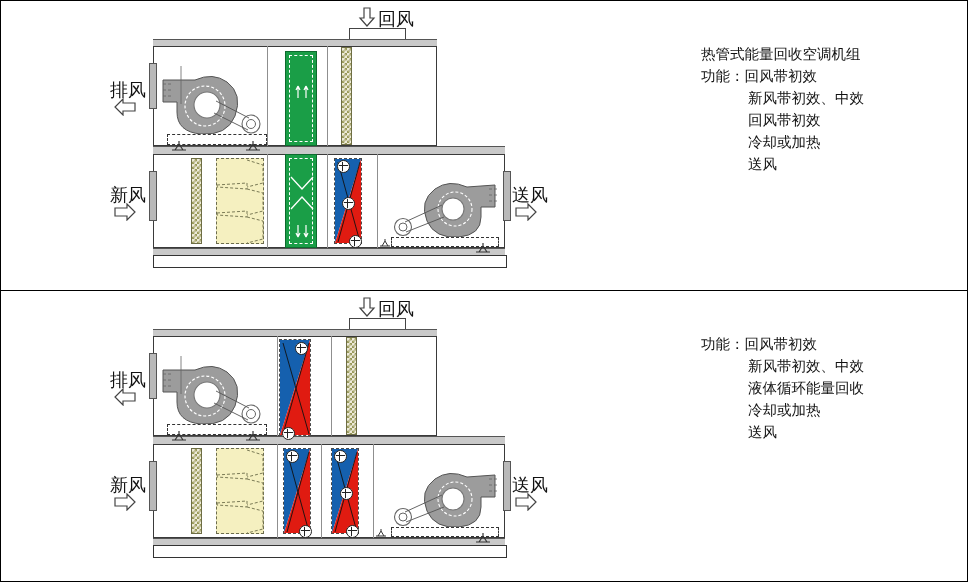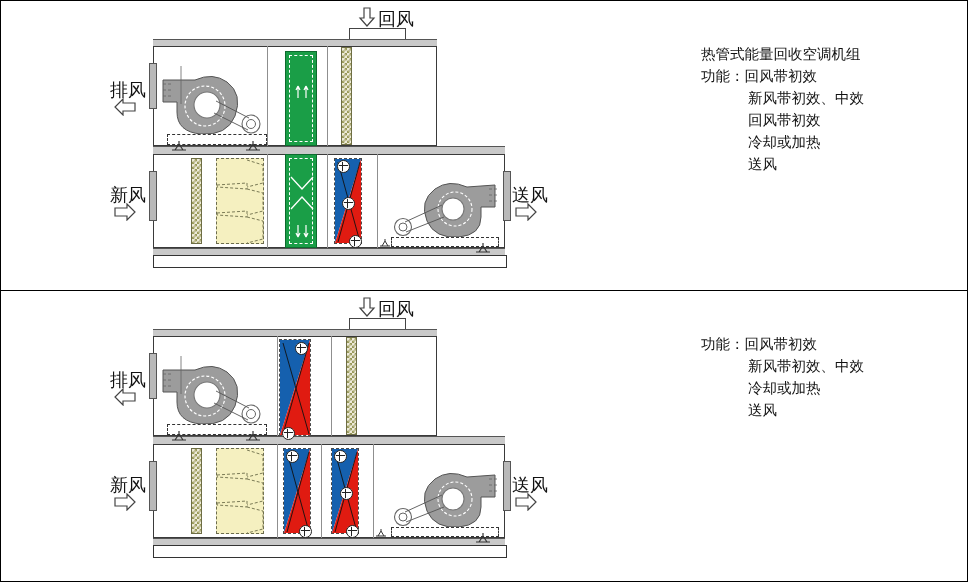--- a/index.html
+++ b/index.html
@@ -198,20 +198,21 @@
     </svg>
   </div>
 
   <div class="panel bottom">
 
     <div class="desc">
       <span class="frow">
         <span class="fn-label">功能：</span><span>回风带初效</span>
       </span>
       <span class="fitem">新风带初效、中效</span>
+      <span class="fitem">液体循环能量回收</span>
       <span class="fitem">冷却或加热</span>
       <span class="fitem">送风</span>
     </div>
 
     <div class="duct" style="left:348px;top:27px;width:55px;height:15px;"></div>
     <div class="ductcap" style="left:344px;top:40px;width:63px;height:6px;"></div>
 
     <div class="lbl" style="left:377px;top:8px;">回风</div>
     <svg class="arw" style="left:357px;top:6px;" width="18" height="20" viewBox="0 0 18 20">
       <path d="M6 1 L12 1 L12 11 L16 11 L9 19 L2 11 L6 11 Z" fill="#fff" stroke="#444" stroke-width="1.2"></path>

